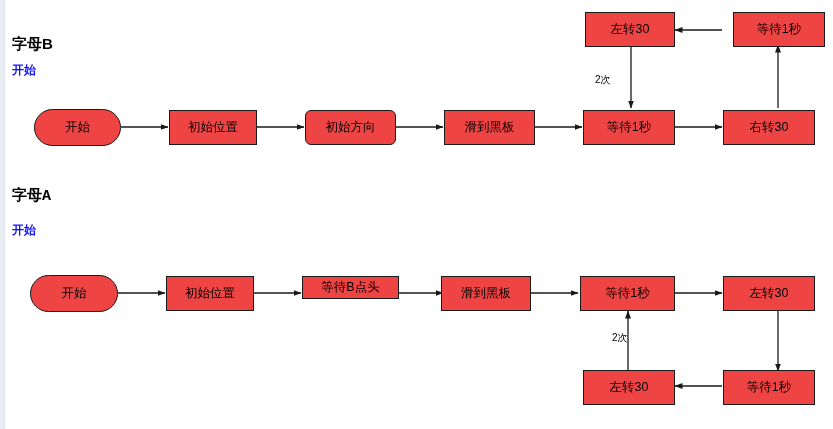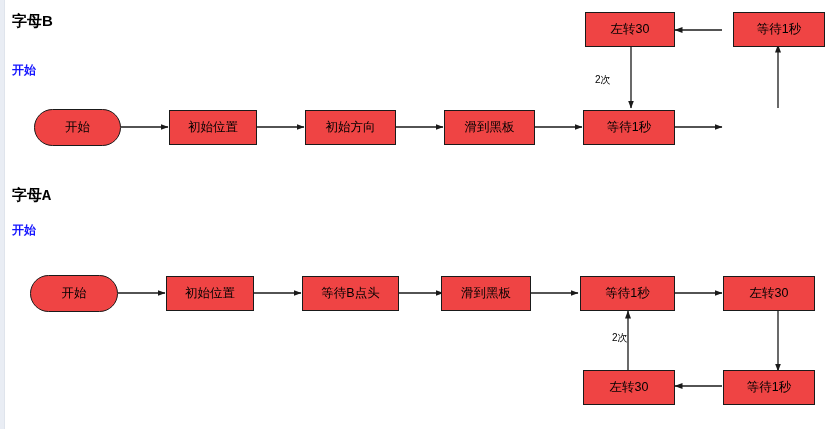--- a/index.html
+++ b/index.html
@@ -106,39 +106,40 @@
     <line x1="531" y1="293" x2="578" y2="293" stroke="#1a1a1a" stroke-width="1.3" marker-end="url(#ah)"></line>
     <line x1="675" y1="293" x2="722" y2="293" stroke="#1a1a1a" stroke-width="1.3" marker-end="url(#ah)"></line>
 
     <line x1="778" y1="311" x2="778" y2="371" stroke="#1a1a1a" stroke-width="1.3" marker-end="url(#ah)"></line>
 
     <line x1="722" y1="386" x2="675" y2="386" stroke="#1a1a1a" stroke-width="1.3" marker-end="url(#ah)"></line>
 
     <line x1="628" y1="370" x2="628" y2="311" stroke="#1a1a1a" stroke-width="1.3" marker-end="url(#ah)"></line>
   </svg>
 
-  <div class="section-title" style="left:12px; top:12px;">字母B</div>
+  <div class="section-title" style="left:12px; top:35px;">字母B</div>
   <div class="start-label" style="left:12px; top:62px;">开始</div>
 
   <div class="node rounded" style="left:34px; top:109px; width:87px; height:37px;">开始</div>
   <div class="node" style="left:169px; top:110px; width:88px; height:35px;">初始位置</div>
-  <div class="node" style="left:305px; top:110px; width:91px; height:35px;">初始方向</div>
+  <div class="node" style="left:305px; top:110px; width:91px; height:35px;border-radius:6px;">初始方向</div>
   <div class="node" style="left:444px; top:110px; width:91px; height:35px;">滑到黑板</div>
   <div class="node" style="left:583px; top:110px; width:92px; height:35px;">等待1秒</div>
+  <div class="node" style="left:723px; top:110px; width:92px; height:35px;">右转30</div>
   <div class="node" style="left:733px; top:12px; width:92px; height:35px;">等待1秒</div>
   <div class="node" style="left:585px; top:12px; width:90px; height:35px;">左转30</div>
 
   <div class="edge-label" style="left:595px; top:73px;">2次</div>
 
   <div class="section-title" style="left:12px; top:186px;font-family:Liberation Mono, monospace;">字母A</div>
   <div class="start-label" style="left:12px; top:222px;">开始</div>
 
   <div class="node rounded" style="left:30px; top:275px; width:88px; height:37px;">开始</div>
   <div class="node" style="left:166px; top:276px; width:88px; height:35px;">初始位置</div>
-  <div class="node" style="left:302px; top:276px; width:97px; height:35px;">等待B点头</div>
+  <div class="node" style="left:302px; top:276px; width:97px; height:23px;">等待B点头</div>
   <div class="node" style="left:441px; top:276px; width:90px; height:35px;">滑到黑板</div>
   <div class="node" style="left:580px; top:276px; width:95px; height:35px;">等待1秒</div>
   <div class="node" style="left:723px; top:276px; width:92px; height:35px;">左转30</div>
   <div class="node" style="left:723px; top:370px; width:92px; height:35px;">等待1秒</div>
   <div class="node" style="left:583px; top:370px; width:92px; height:35px;">左转30</div>
 
   <div class="edge-label" style="left:612px; top:331px;">2次</div>
 
 </div>
 

